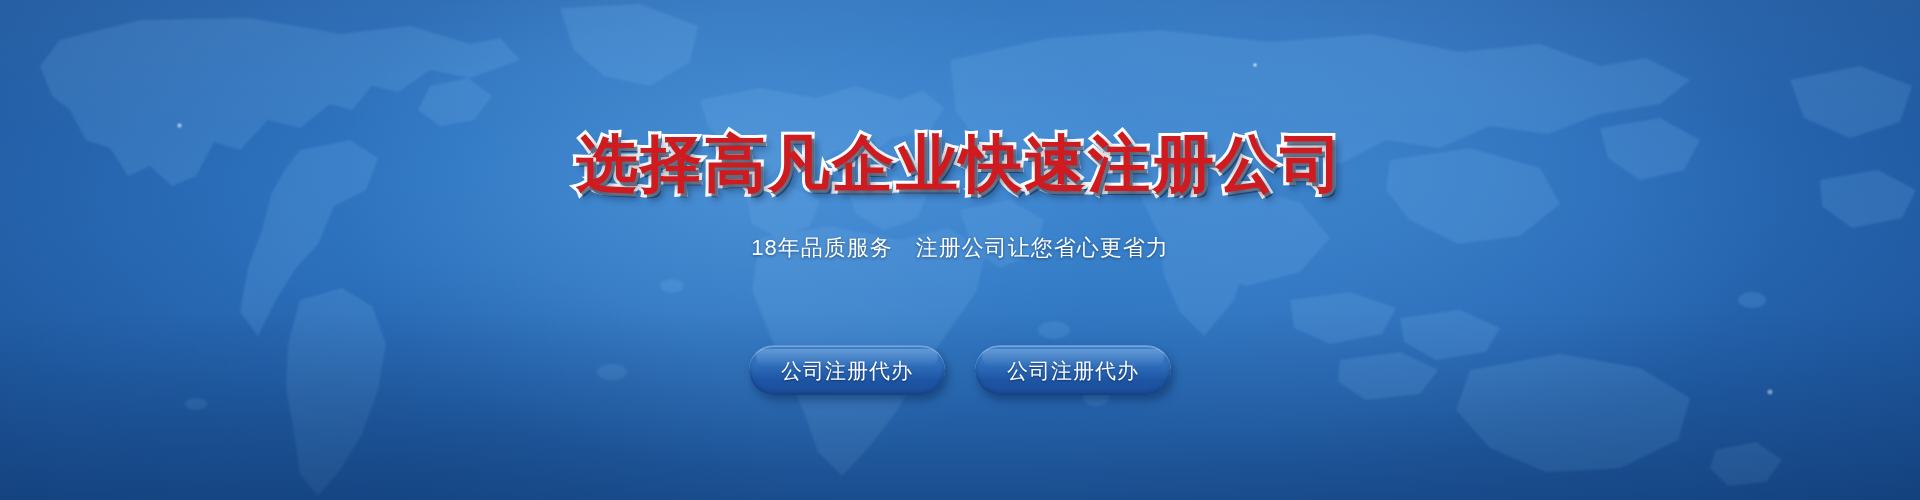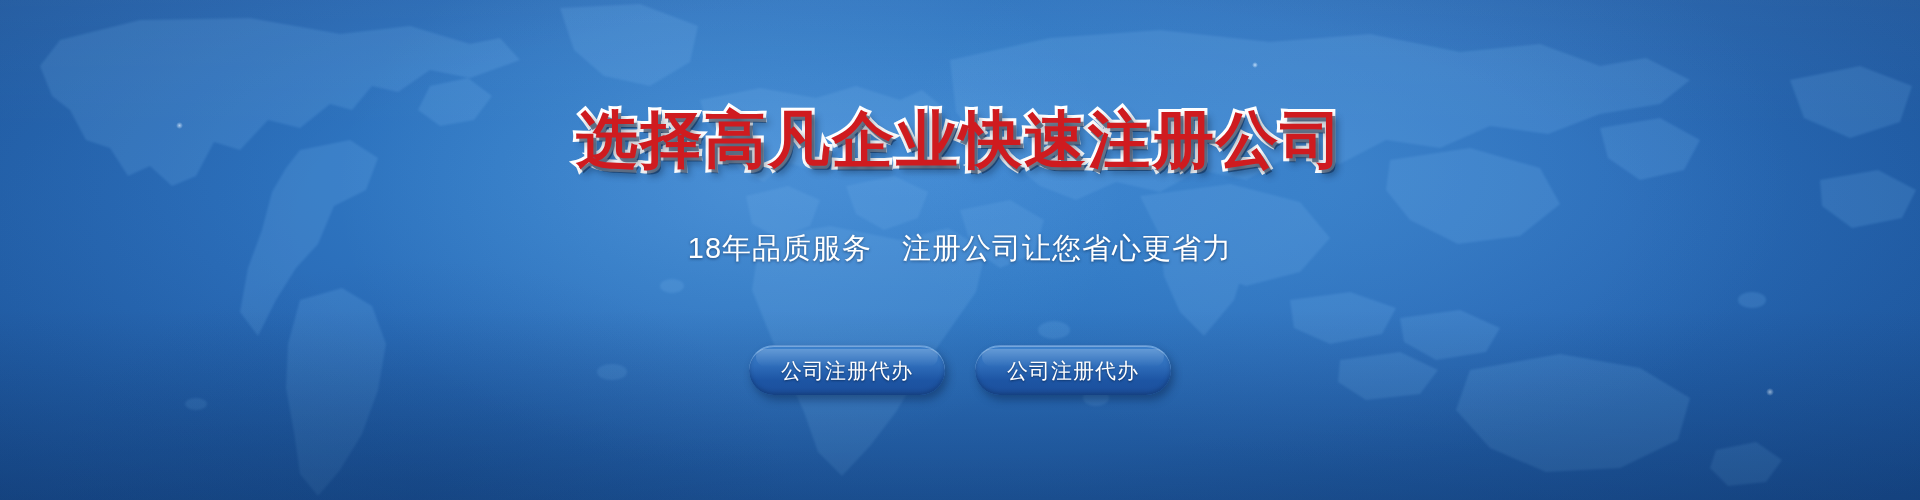--- a/index.html
+++ b/index.html
@@ -67,42 +67,42 @@
 
   
   .content{
     position:absolute; inset:0;
     display:flex; flex-direction:column; align-items:center;
   }
 
   .headline{
     position:absolute;
     left:0; right:0;
-    top:114px;
+    top:133px;
     text-align:center;
-    font-family:Liberation Mono, monospace;
+    font-family:Liberation Serif, serif;
     font-size:62px;
     line-height:62px;
     font-weight:bold;
     letter-spacing:2px;
     color:#cf1b1f;
     white-space:nowrap;
     -webkit-text-stroke:6px #ffffff;
     paint-order:stroke fill;
     text-shadow:
        3px 4px 0 rgba(12,38,72,.55),
        5px 6px 7px rgba(8,30,60,.45);
   }
 
   .subhead{
     position:absolute;
     left:0; right:0;
     top:228px;
     text-align:center;
-    font-size:29px;
+    font-size:22px;
     line-height:40px;
     color:#ffffff;
     letter-spacing:1px;
     white-space:nowrap;
     text-shadow:0 1px 3px rgba(6,28,60,.55);
   }
 
   .btn-row{
     position:absolute;
     left:0; right:0;

